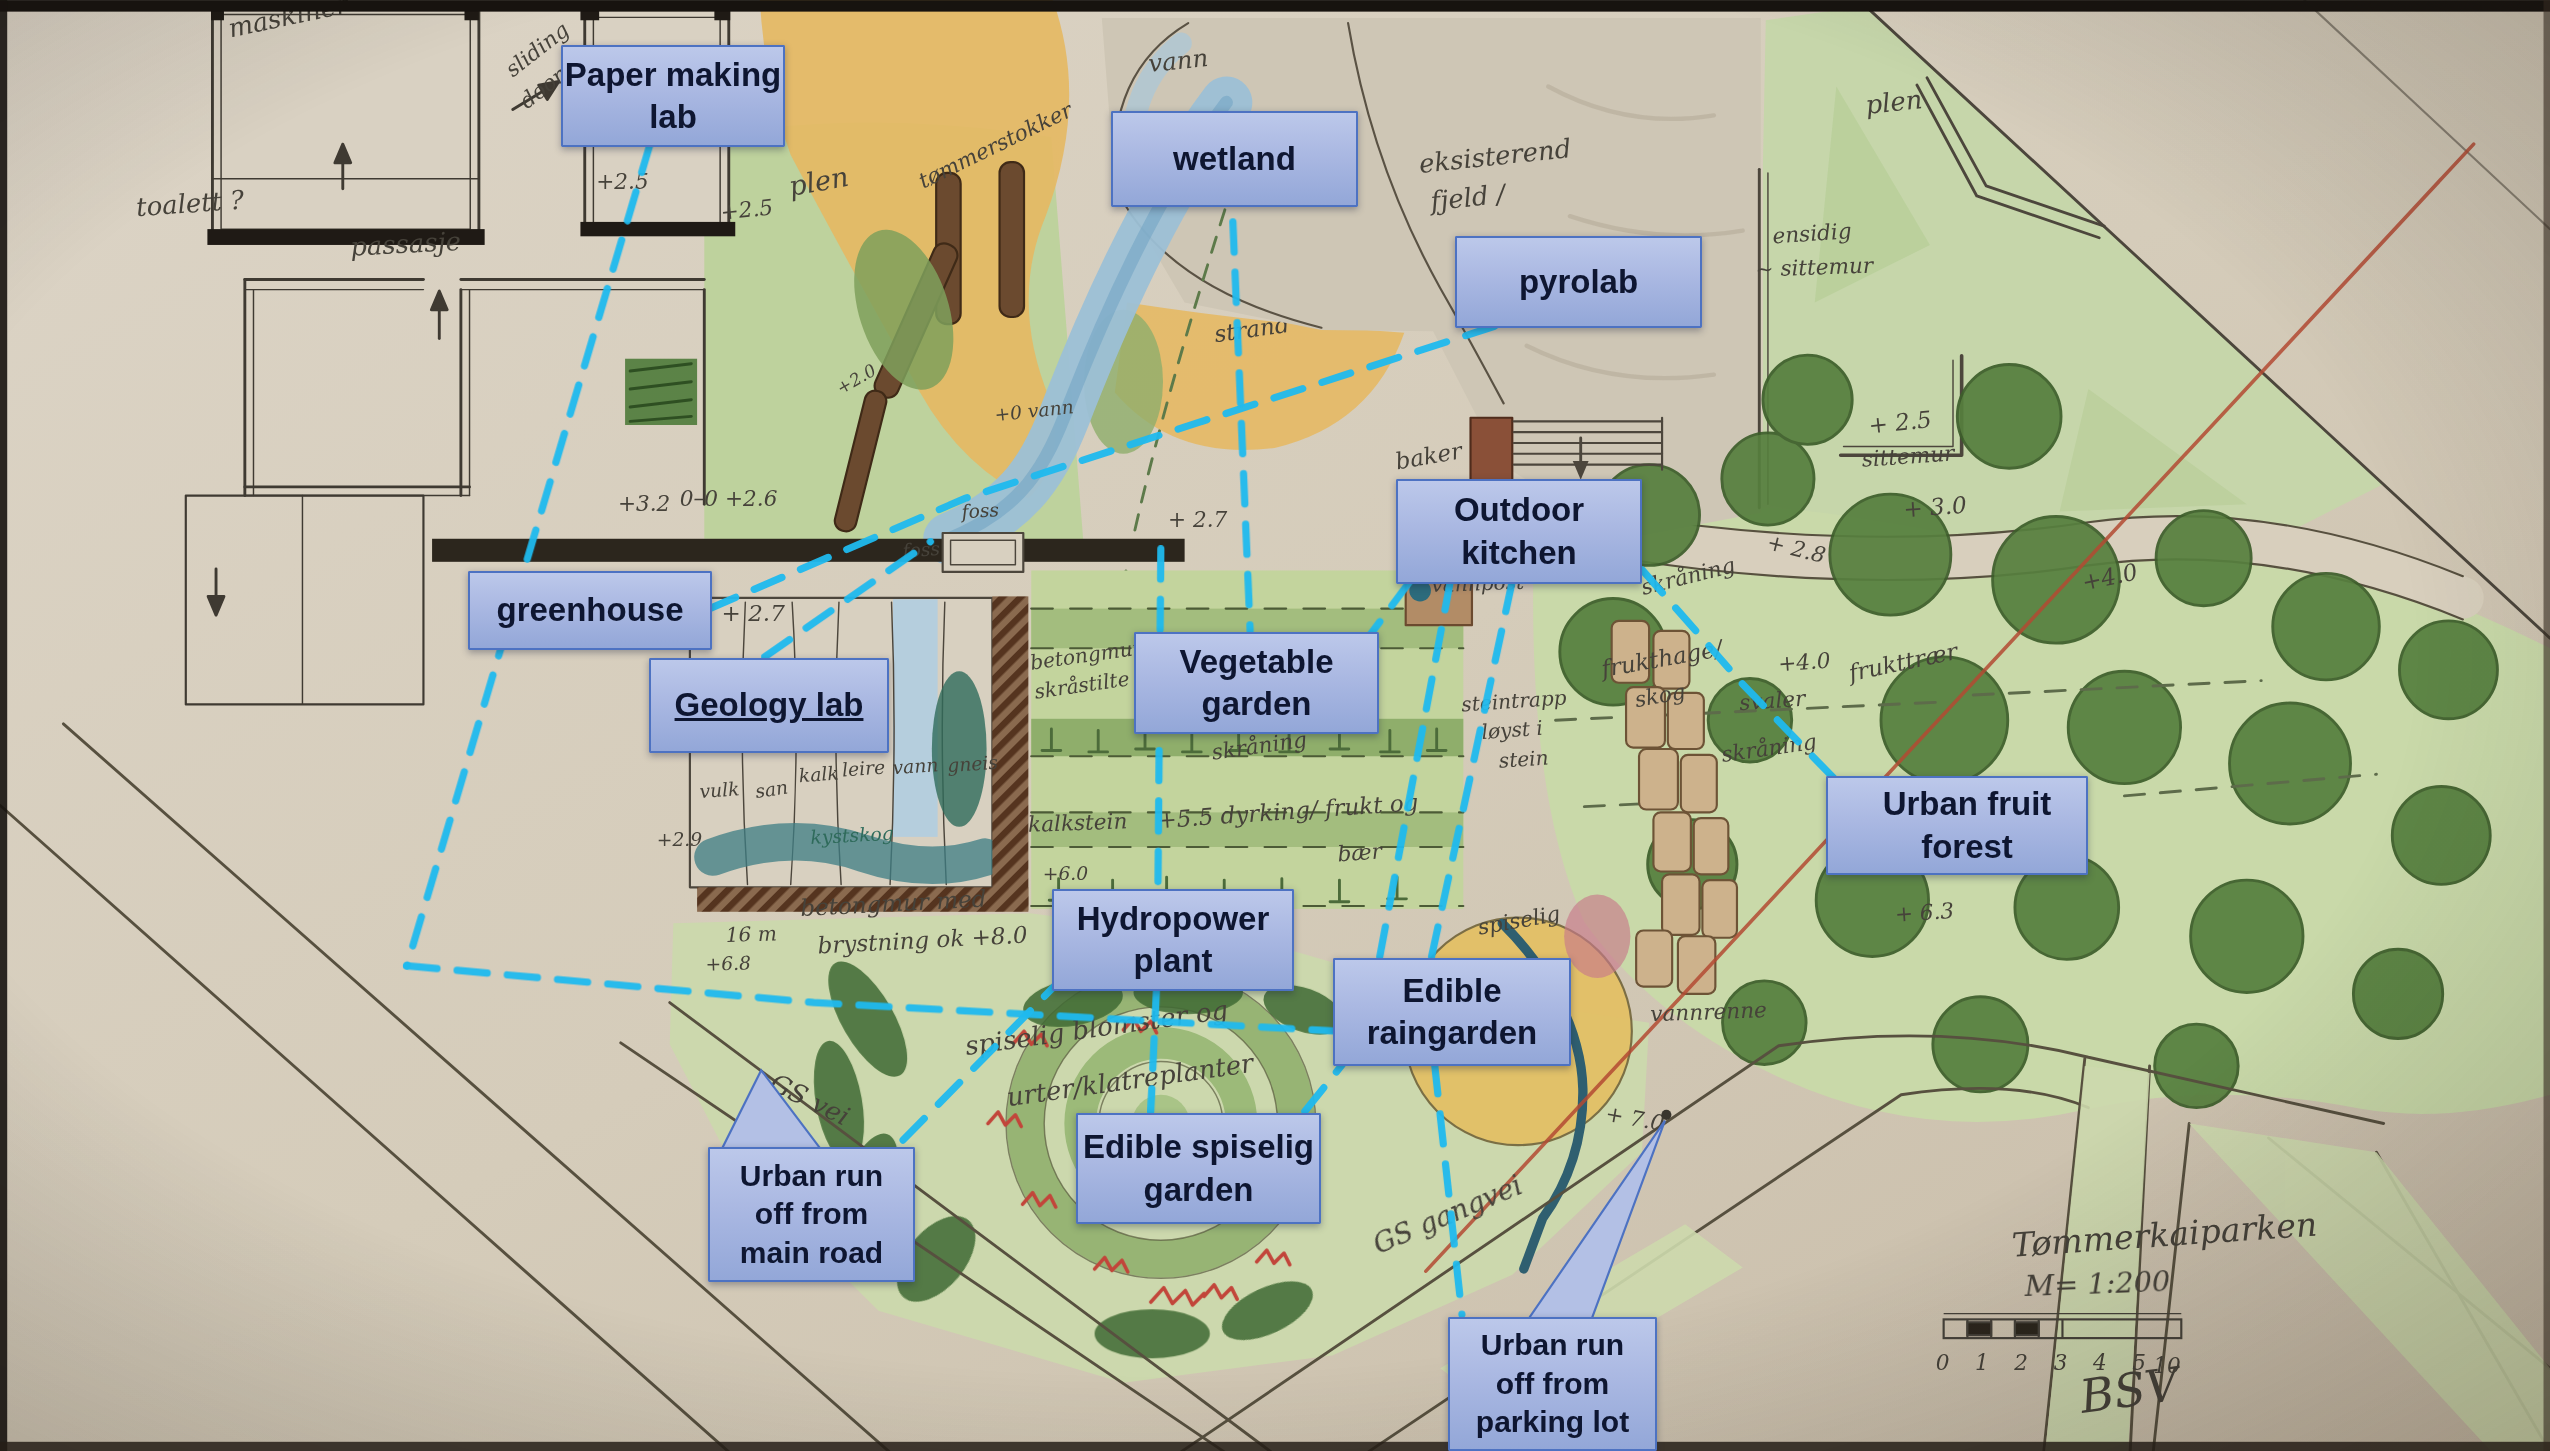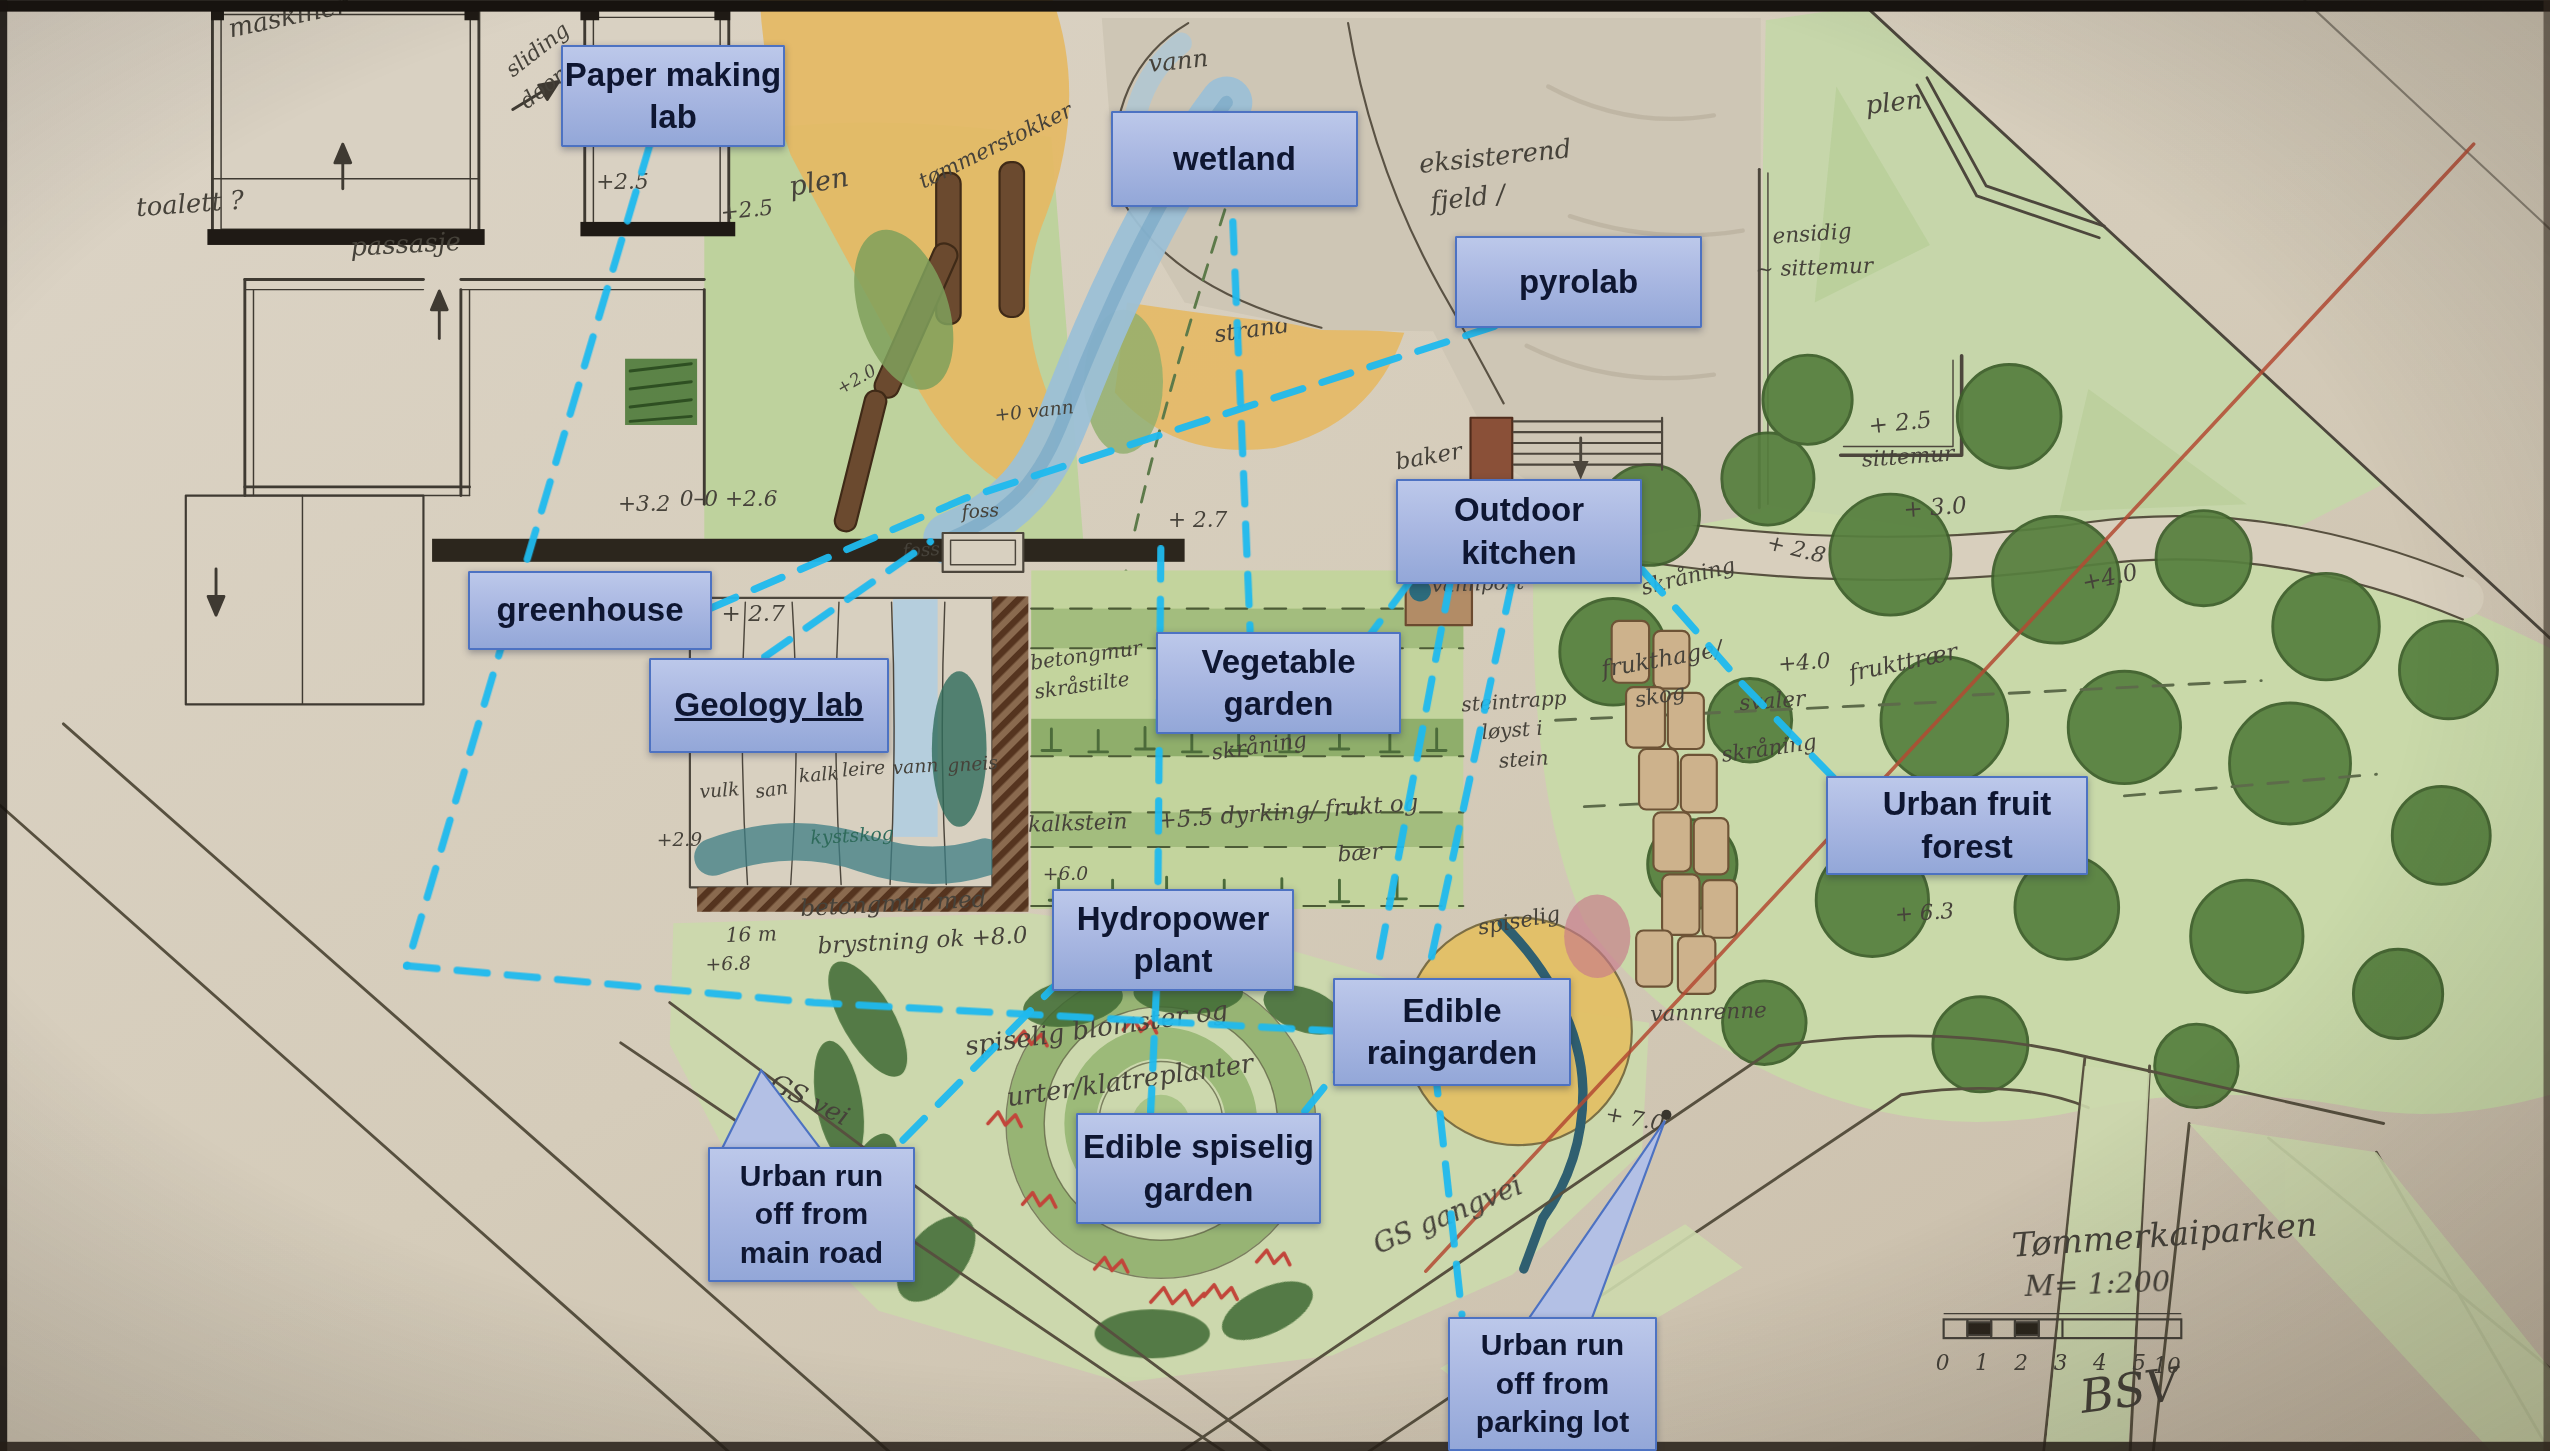--- a/index.html
+++ b/index.html
@@ -429,27 +429,27 @@
 
 <div id="labels">
       <div class="label" style="left: 561px; top: 45px; width: 220px; height: 98px;">Paper making
 lab</div>
       <div class="label" style="left: 1111px; top: 111px; width: 243px; height: 92px;">wetland</div>
       <div class="label" style="left: 1444px; top: 236px; width: 243px; height: 88px; margin-left: 11px;">pyrolab</div>
       <div class="label" style="left: 468px; top: 571px; width: 240px; height: 75px;">greenhouse</div>
       <div class="label" style="left: 649px; top: 658px; width: 236px; height: 91px; text-decoration: underline;">Geology lab</div>
       <div class="label" style="left: 1396px; top: 479px; width: 242px; height: 101px;">Outdoor
 kitchen</div>
-      <div class="label" style="left: 1134px; top: 632px; width: 241px; height: 98px; margin-left: 22px;">Vegetable
+      <div class="label" style="left: 1134px; top: 632px; width: 241px; height: 98px;">Vegetable
 garden</div>
       <div class="label" style="left: 1826px; top: 776px; width: 238px; height: 95px; padding-left: 20px;">Urban fruit
 forest</div>
       <div class="label" style="left: 1052px; top: 889px; width: 238px; height: 98px;">Hydropower
 plant</div>
-      <div class="label" style="left: 1333px; top: 958px; width: 234px; height: 104px; margin-top: 20px;">Edible
+      <div class="label" style="left: 1333px; top: 958px; width: 234px; height: 104px;">Edible
 raingarden</div>
       <div class="label" style="left: 1076px; top: 1113px; width: 241px; height: 107px;">Edible spiselig
 garden</div>
       <div class="label small" style="left: 708px; top: 1147px; width: 203px; height: 131px;">Urban run
 off from
 main road</div>
       <div class="label small" style="left: 1448px; top: 1317px; width: 205px; height: 130px;">Urban run
 off from
 parking lot</div>
     </div>

